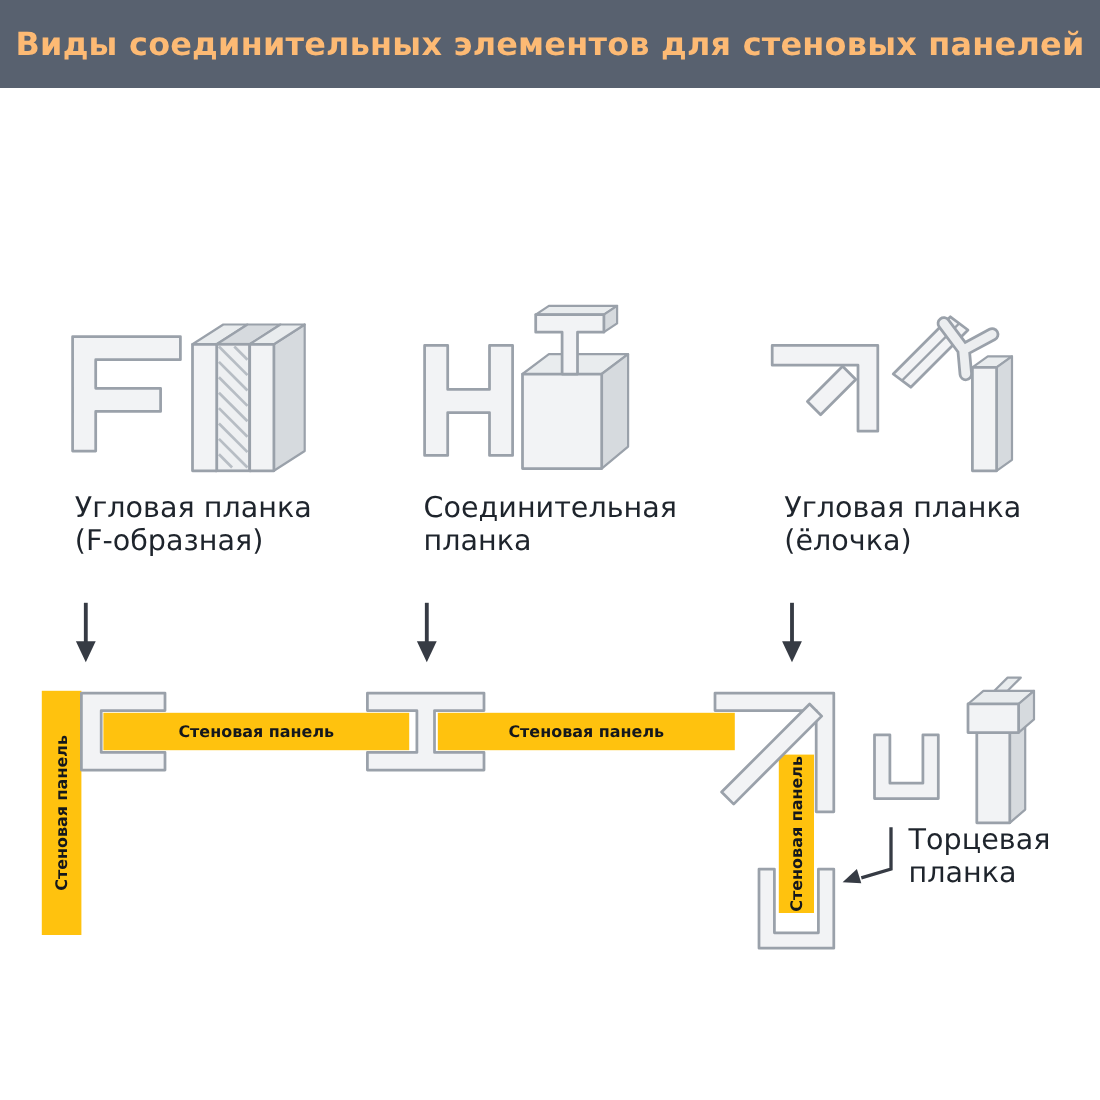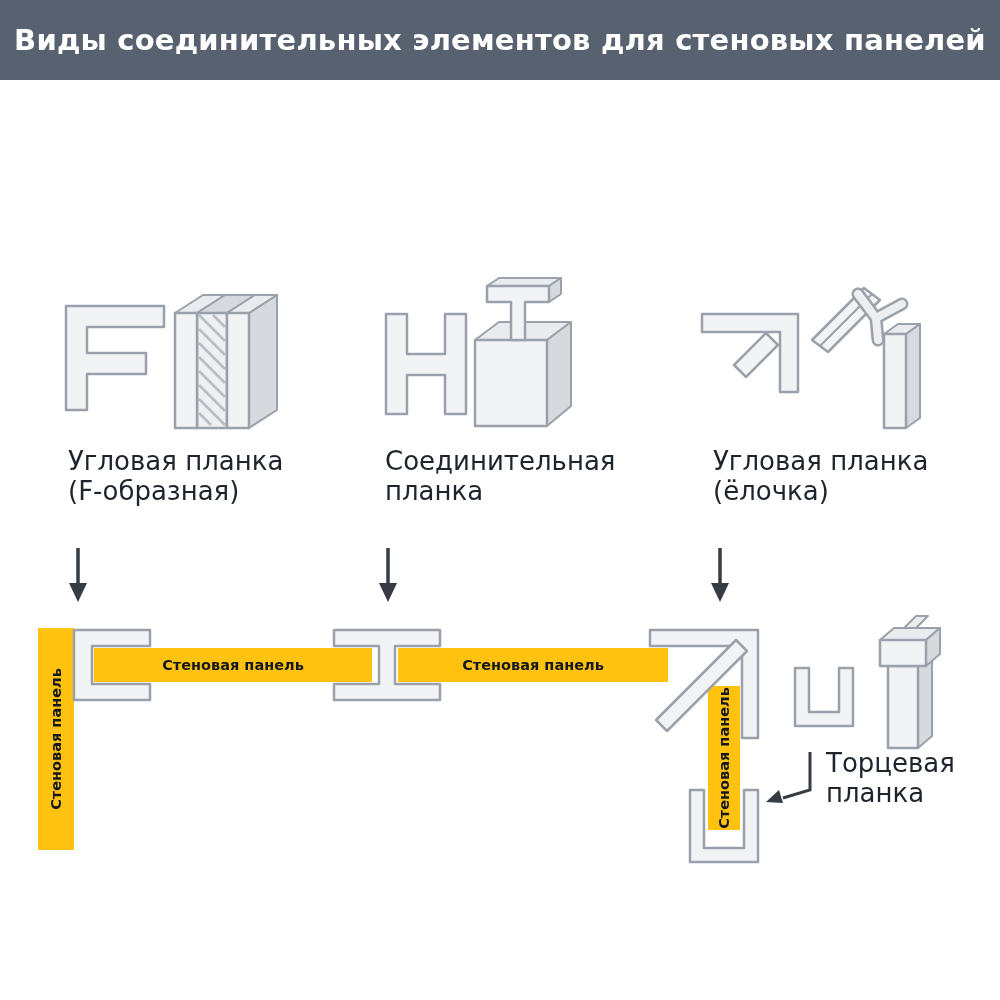--- a/index.html
+++ b/index.html
@@ -1,19 +1,19 @@
 <!DOCTYPE html>
 <html style="--header-bg: #58616f; --accent-yellow: #ffc20e; --profile-fill: #f2f3f5; --profile-top: #e9ecee; --profile-side: #d6dade; --profile-stroke: #9aa1aa; --text-dark: #1e242c; --arrow: #363b44;"><head>
 <meta charset="utf-8">
 <style>
   * { margin:0; padding:0; box-sizing:border-box; }
   html,body { width:1000px; height:1000px; background:#ffffff; font-family:"DejaVu Sans", sans-serif; }
   .page { position:relative; width:1000px; height:1000px; background:#ffffff; overflow:hidden; }
   .header { height:80px; background:var(--header-bg,#58616f); display:flex; align-items:center; justify-content:center; }
-  .header h1 { color:#ffffff; font-size:29px; font-weight:bold; letter-spacing:.2px; }
+  .header h1 { color:#fdba74; font-size:29px; font-weight:bold; letter-spacing:.2px; }
   .scene { display:block; }
   svg text { font-family:"DejaVu Sans", sans-serif; }
   .prof       { fill:var(--profile-fill,#f2f3f5); stroke:var(--profile-stroke,#9aa1aa); stroke-width:2.5; stroke-linejoin:round; }
   .prof-top   { fill:var(--profile-top,#e9ecee);  stroke:var(--profile-stroke,#9aa1aa); stroke-width:2;   stroke-linejoin:round; }
   .prof-side  { fill:var(--profile-side,#d6dade); stroke:var(--profile-stroke,#9aa1aa); stroke-width:2;   stroke-linejoin:round; }
   .hatch-bg   { fill:#eef0f2; stroke:var(--profile-stroke,#9aa1aa); stroke-width:2.5; }
   .hatch-line { stroke:#b7bdc4; stroke-width:2.5; }
   .edge       { stroke:var(--profile-stroke,#9aa1aa); stroke-width:2; }
   .y-outer    { fill:none; stroke:var(--profile-stroke,#9aa1aa); stroke-width:13; stroke-linecap:round; }
   .y-inner    { fill:none; stroke:#eceef0; stroke-width:8; stroke-linecap:round; }

